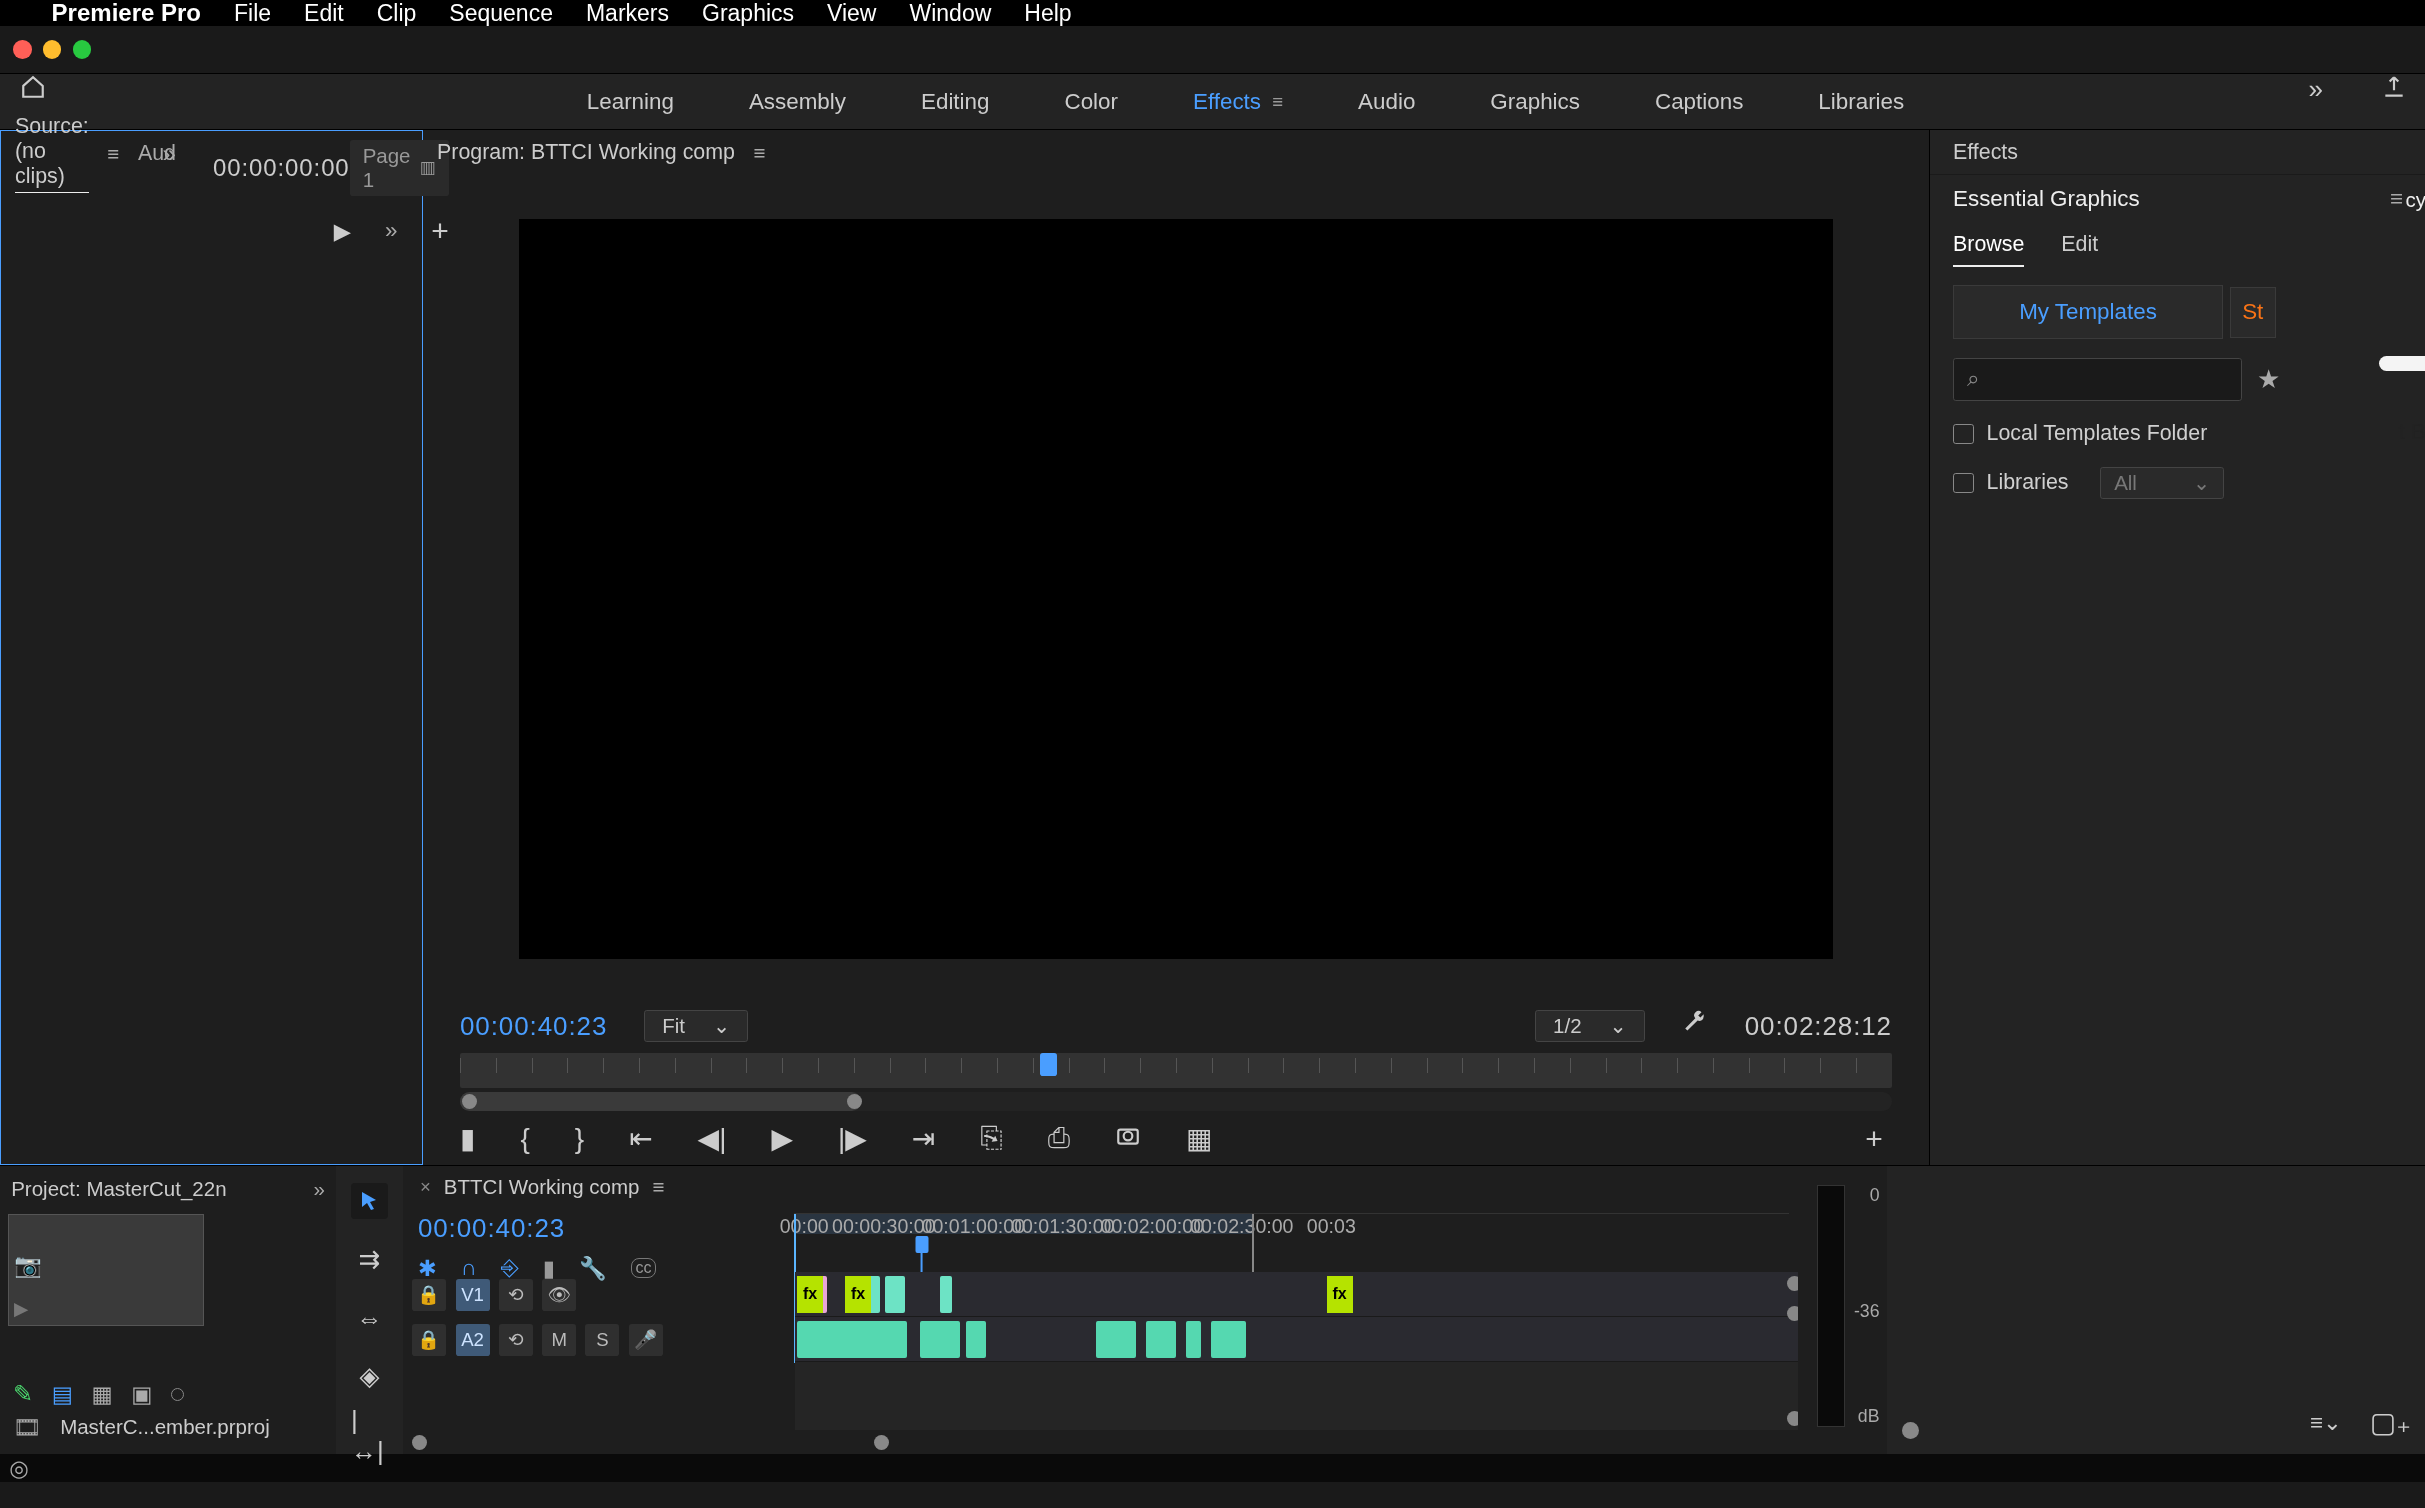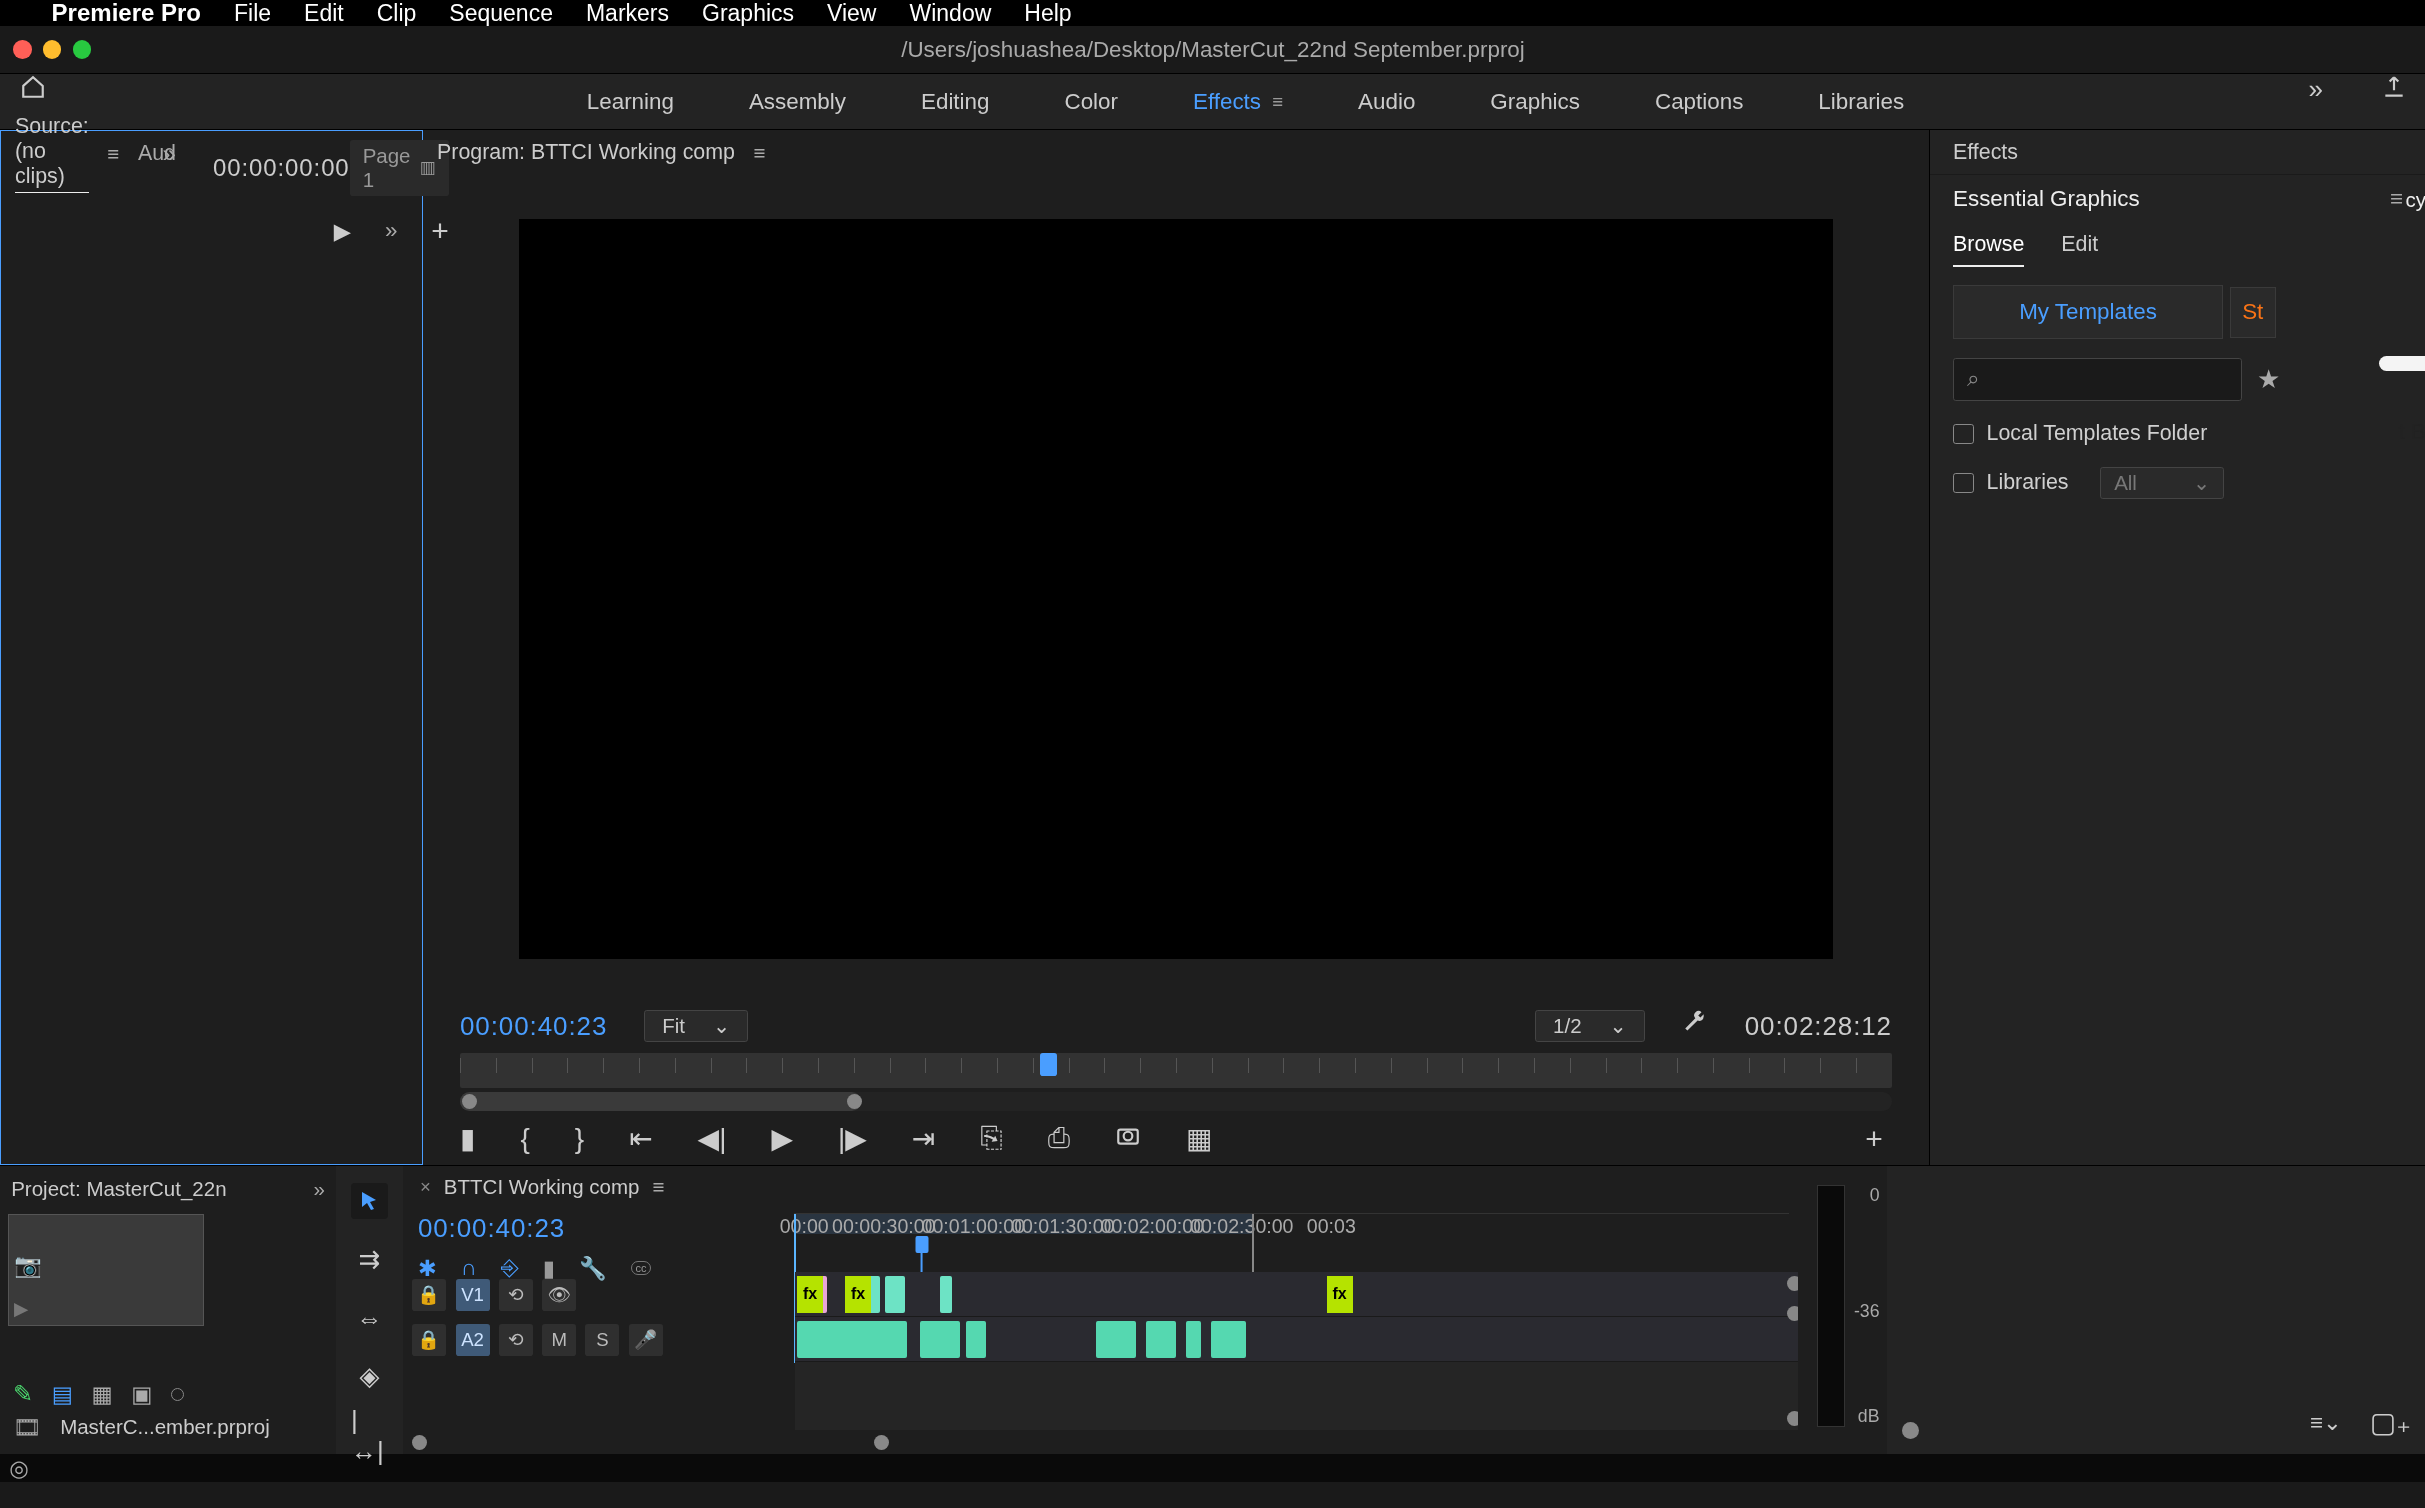--- a/index.html
+++ b/index.html
@@ -127,21 +127,20 @@
  <span>Window</span>
  <span>Help</span>
 </div>
 
 <div class="titlebar">
  <div class="traffic">
   <div class="dot r"></div>
   <div class="dot y"></div>
   <div class="dot g"></div>
  </div>
- <div class="doctitle">/Users/joshuashea/Desktop/MasterCut_22nd September.prproj</div>
 </div>
 
 <div class="wsbar">
  <div class="home">
       <svg class="icon-svg" viewBox="0 0 24 24">
         <path d="M3 11l9-8 9 8v10H3z" fill="none" stroke="currentColor" stroke-width="2"></path>
       </svg>
     </div>
  <div class="wstabs">
   <div class="wstab">Learning</div>
@@ -368,21 +367,21 @@
   </div>
   <div class="tltop">
    <div class="tlleft">
     <div class="tltc">00:00:40:23</div>
     <div class="tlicons">
       <span style="color:#4a9eff">✱</span>
       <span style="color:#4a9eff">∩</span>
       <span style="color:#4a9eff">⎆</span>
       <span>▮</span>
       <span>🔧</span>
-      <span style="border:1.9px solid #777;border-radius:8px;padding:0 3.7px;font-size:11px">cc</span>
+      <span style="border:1.9px solid #777;border-radius:8px;padding:0 3.7px;font-size:16px">cc</span>
     </div>
    </div>
    <div class="tlright">
     <div class="tlruler">
       <div class="inout"></div>
       <span class="lbl" style="left:1%">00:00</span>
       <span class="lbl" style="left:9%">00:00:30:00</span>
       <span class="lbl" style="left:18%">00:01:00:00</span>
       <span class="lbl" style="left:27%">00:01:30:00</span>
       <span class="lbl" style="left:36%">00:02:00:00</span>

